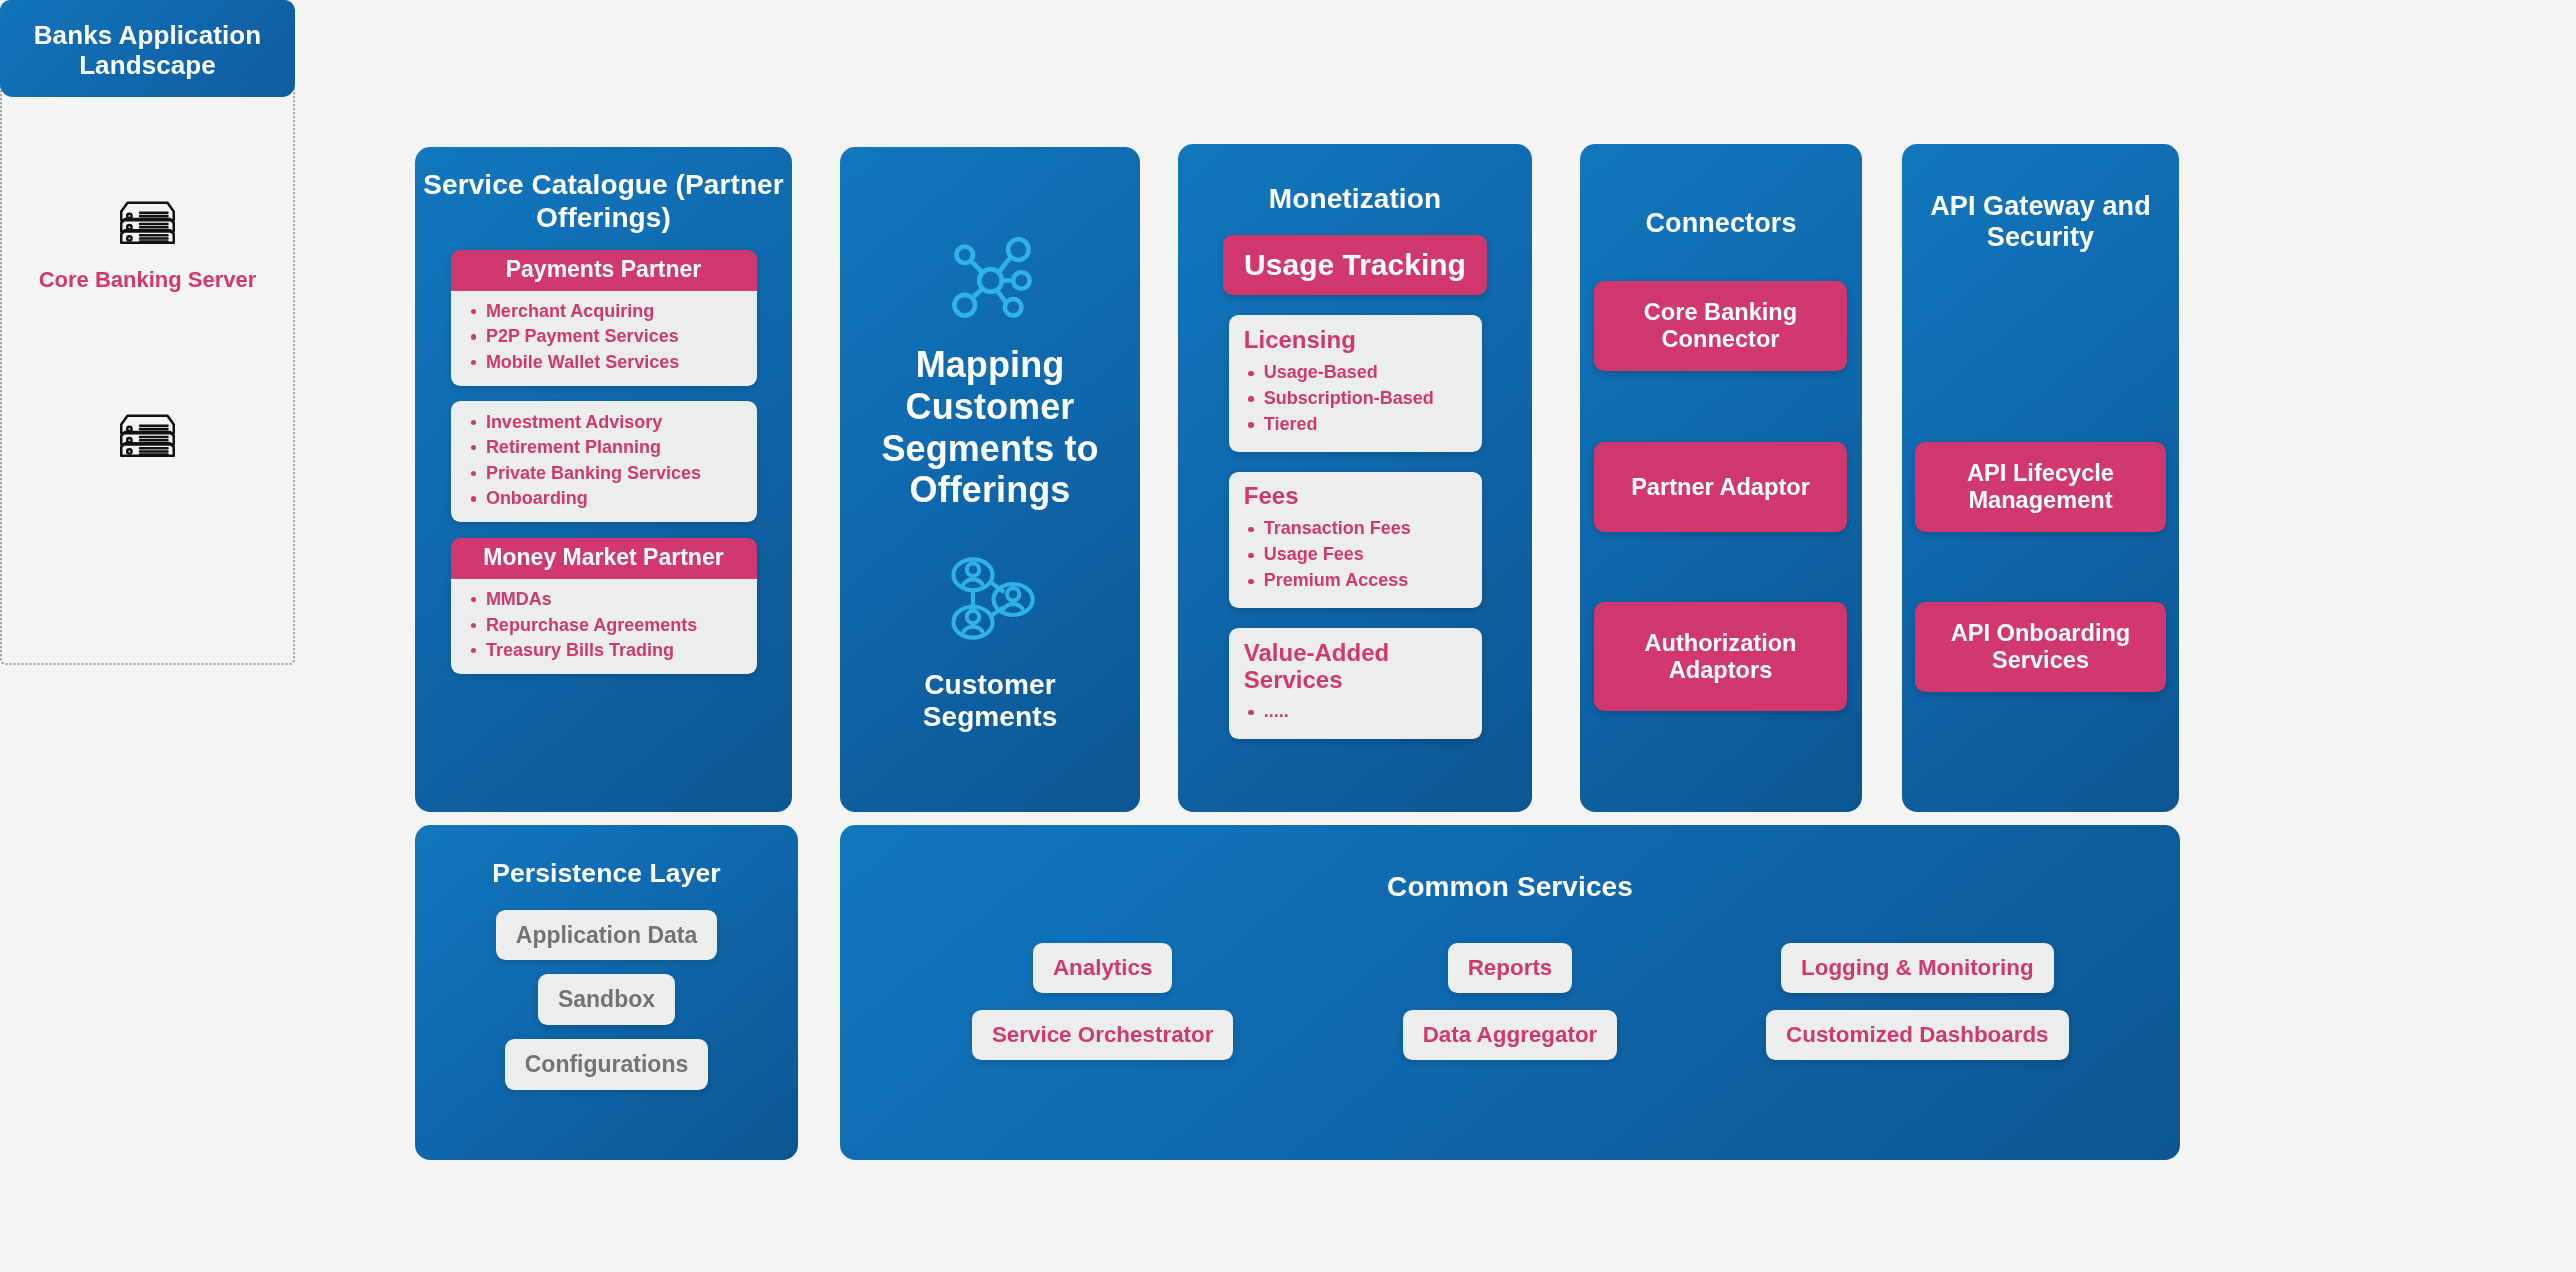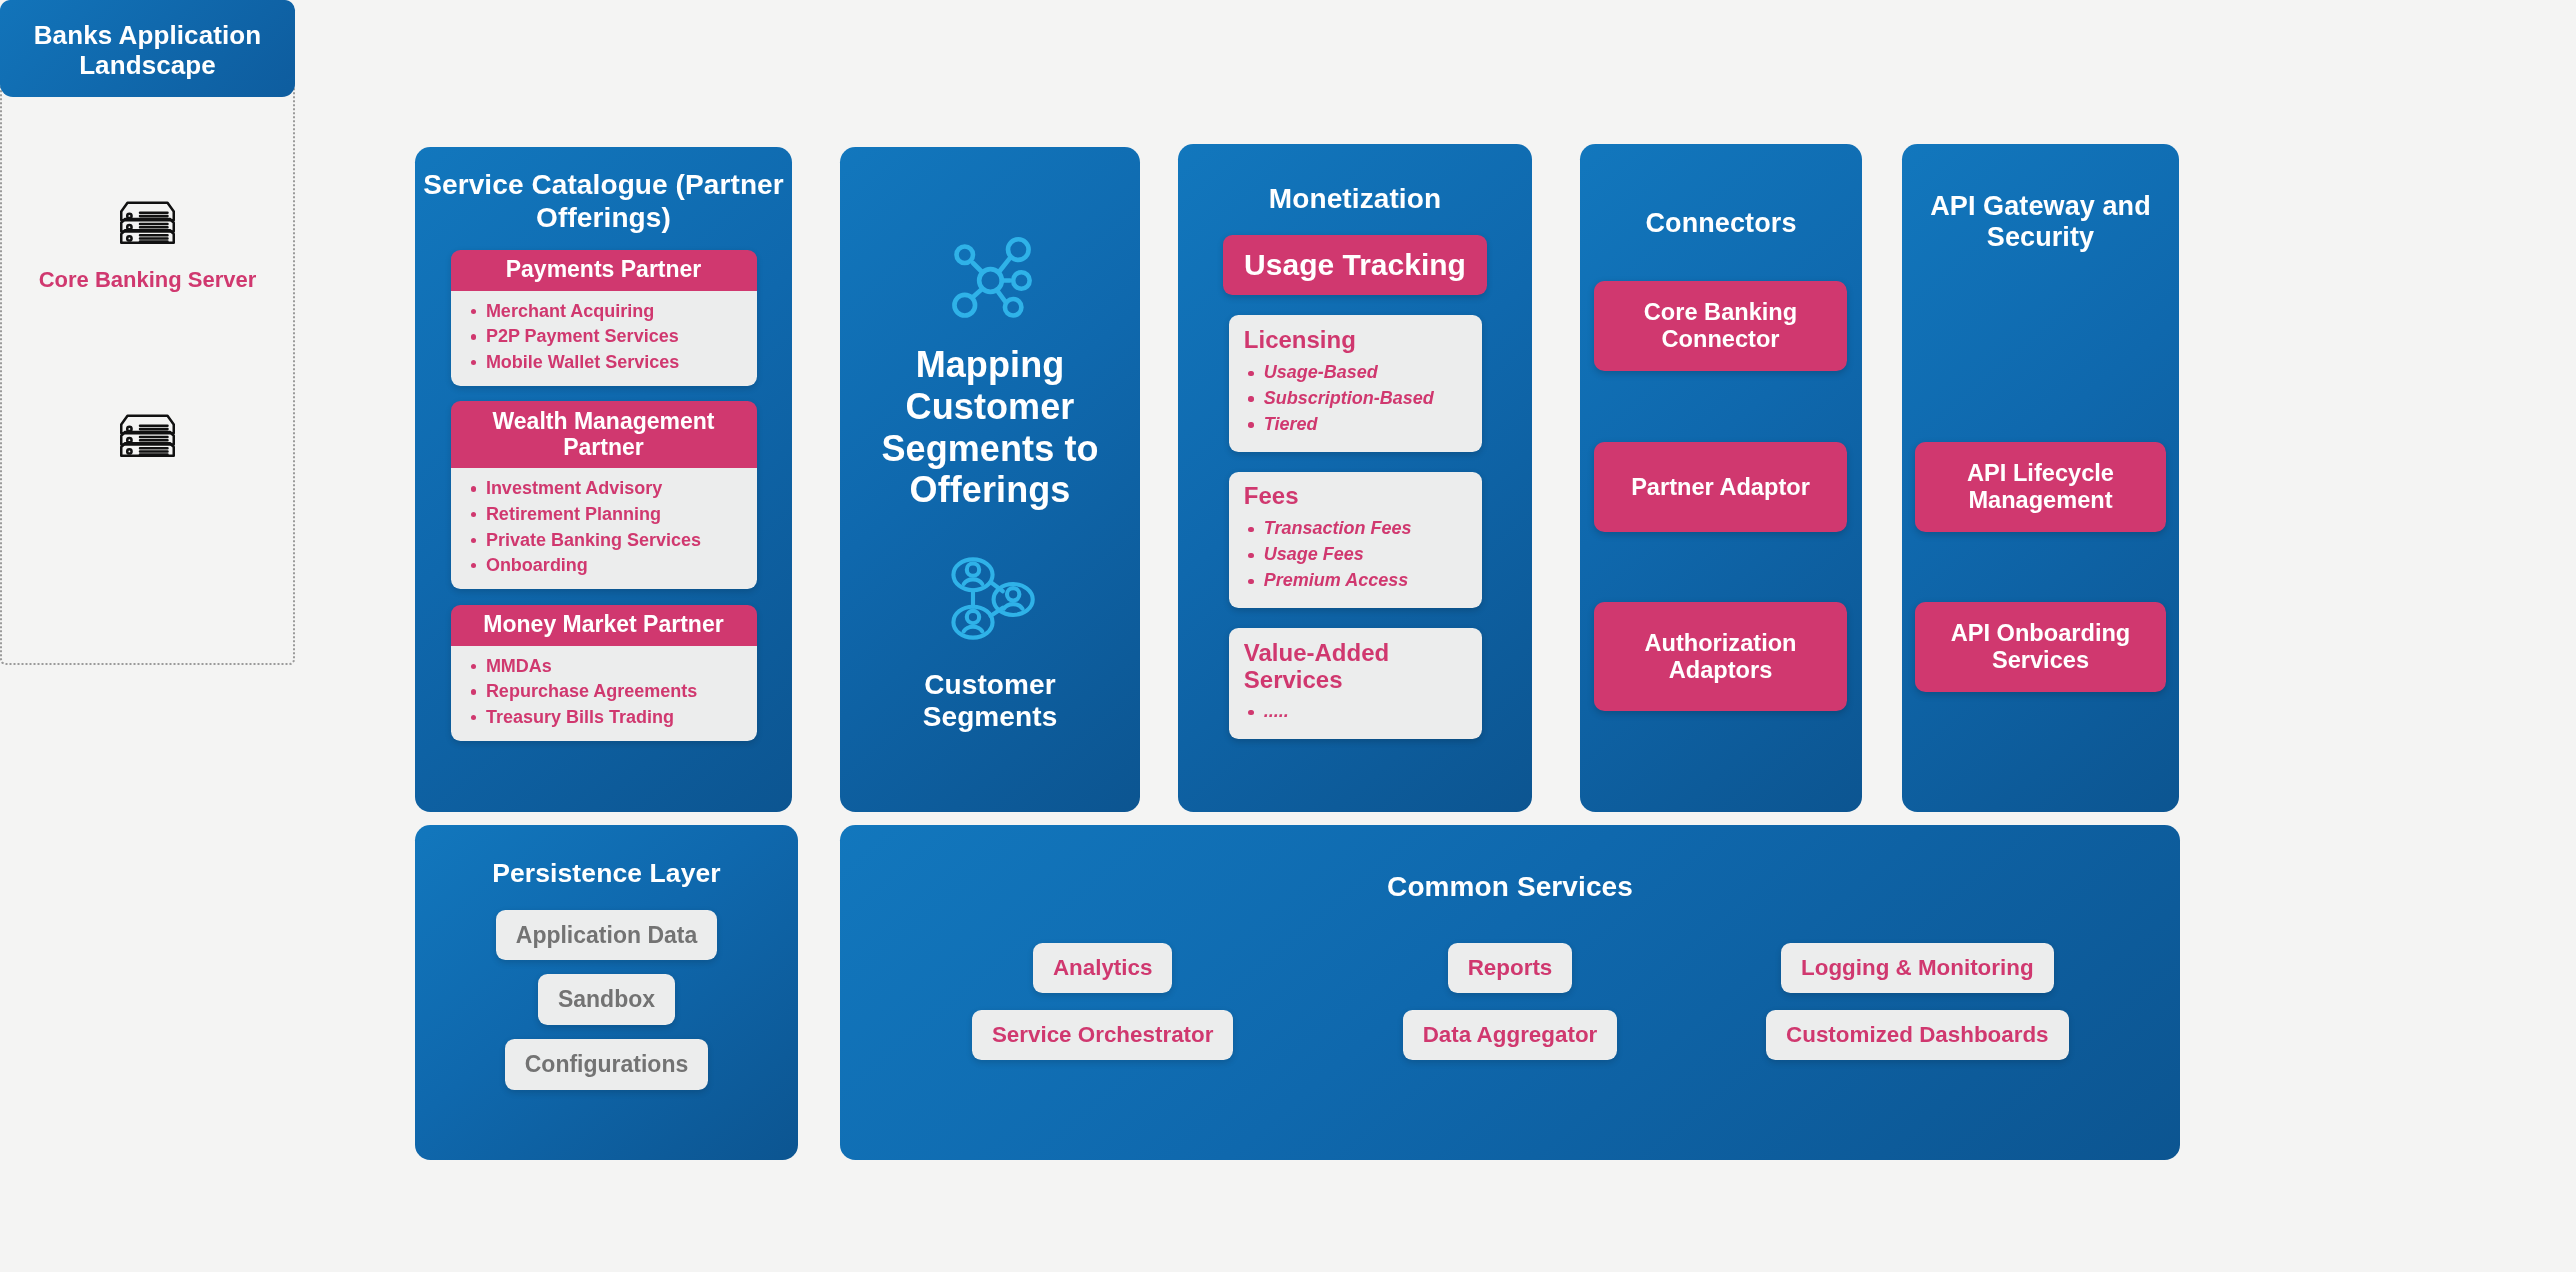--- a/index.html
+++ b/index.html
@@ -85,21 +85,21 @@
     width:253px;margin:0 auto 20px;background:#eceded;border-radius:9.4px;
     padding:11.8px 15.3px 14px;box-sizing:border-box;
     box-shadow:0 2.4px 5.9px rgba(0,0,0,.16);
   }
   .white-card h4{
     margin:0 0 5.9px;color:#d0386f;font-size:24px;font-weight:600;line-height:1.12;
   }
   .white-card ul{margin:0;padding:0;}
   .white-card li{
     color:#d0386f;font-size:18px;font-weight:600;line-height:1.44;
-    list-style:none;position:relative;padding-left:20px;font-style:italic;
+    list-style:none;position:relative;padding-left:20px;
   }
   .white-card li:before{
     content:"";position:absolute;left:4.7px;top:10.6px;width:5.3px;height:5.3px;
     border-radius:50%;background:#d0386f;
   }
 
   
   #connectors{left:1580px;top:144px;width:282px;height:668px;}
   #apigw{left:1902px;top:144px;width:277px;height:668px;}
   #connectors .panel-title,#apigw .panel-title{font-size:27px;margin:0;}
@@ -243,21 +243,20 @@
       <div class="offer-body">
         <ul>
           <li>Merchant Acquiring</li>
           <li>P2P Payment Services</li>
           <li>Mobile Wallet Services</li>
         </ul>
       </div>
     </div>
 
     <div class="offer-card">
-      <div class="offer-head">Wealth Management Partner</div>
       <div class="offer-body">
         <ul>
           <li>Investment Advisory</li>
           <li>Retirement Planning</li>
           <li>Private Banking Services</li>
           <li>Onboarding</li>
         </ul>
       </div>
     </div>
 

